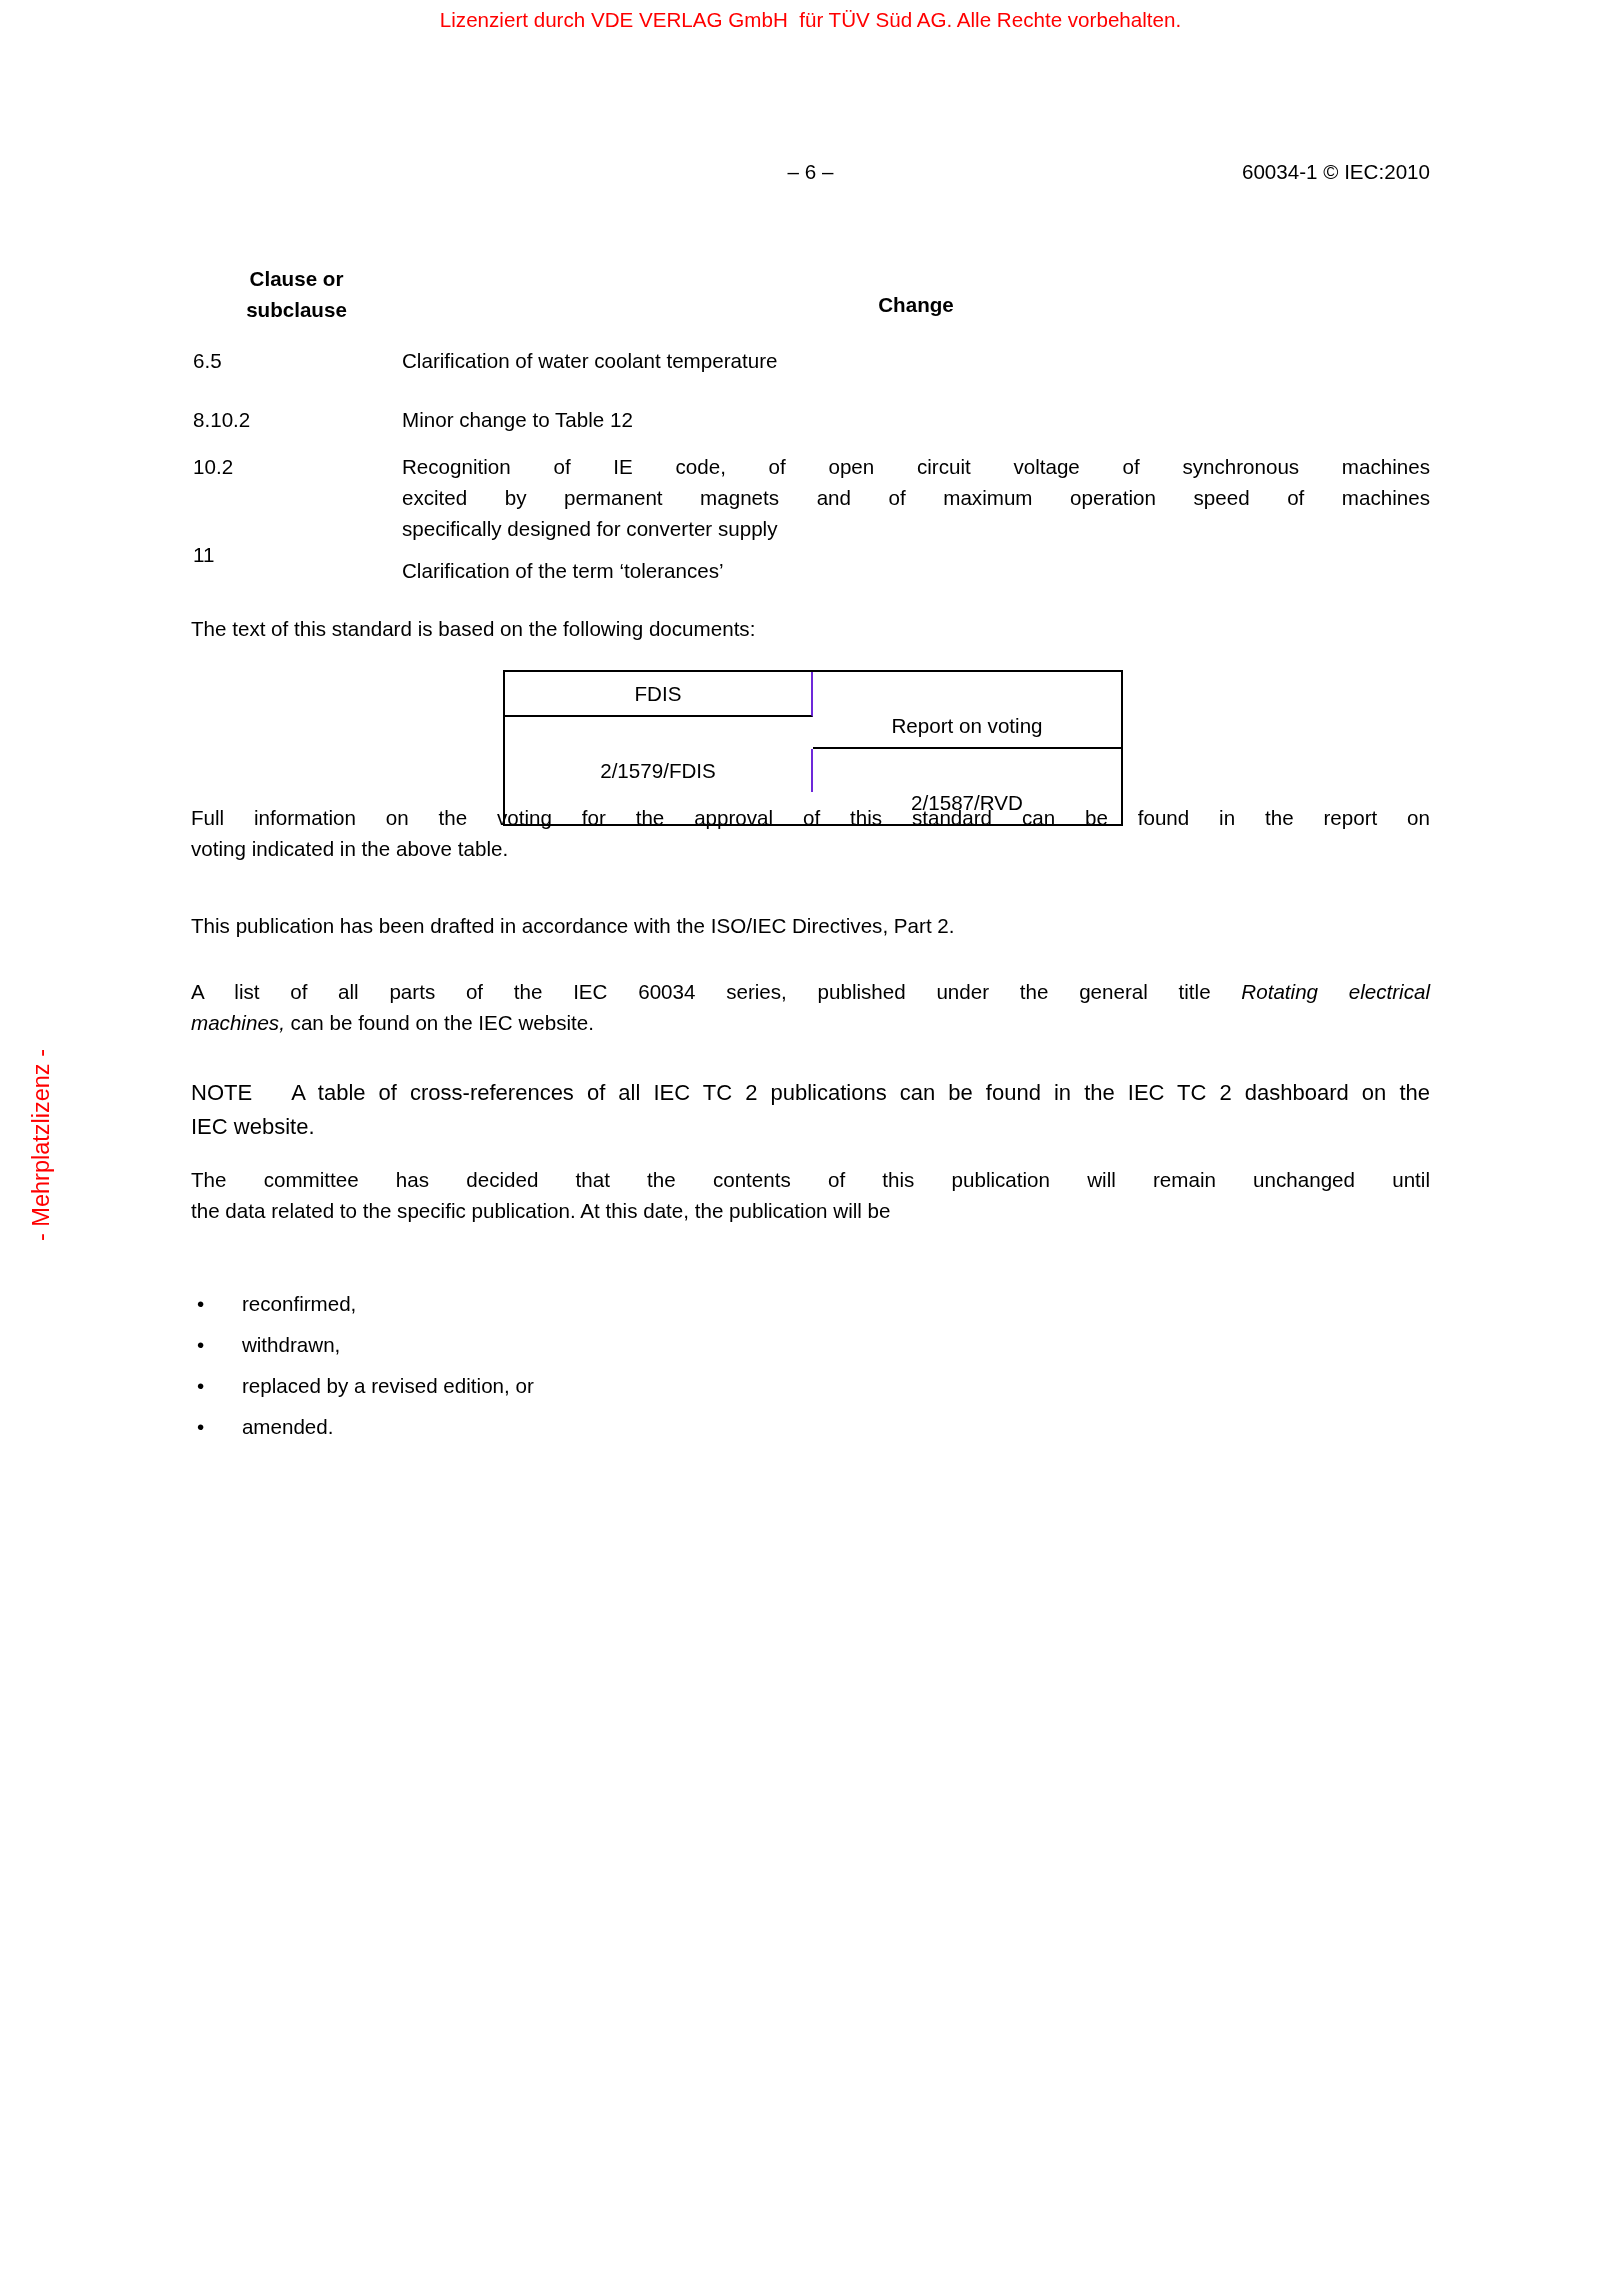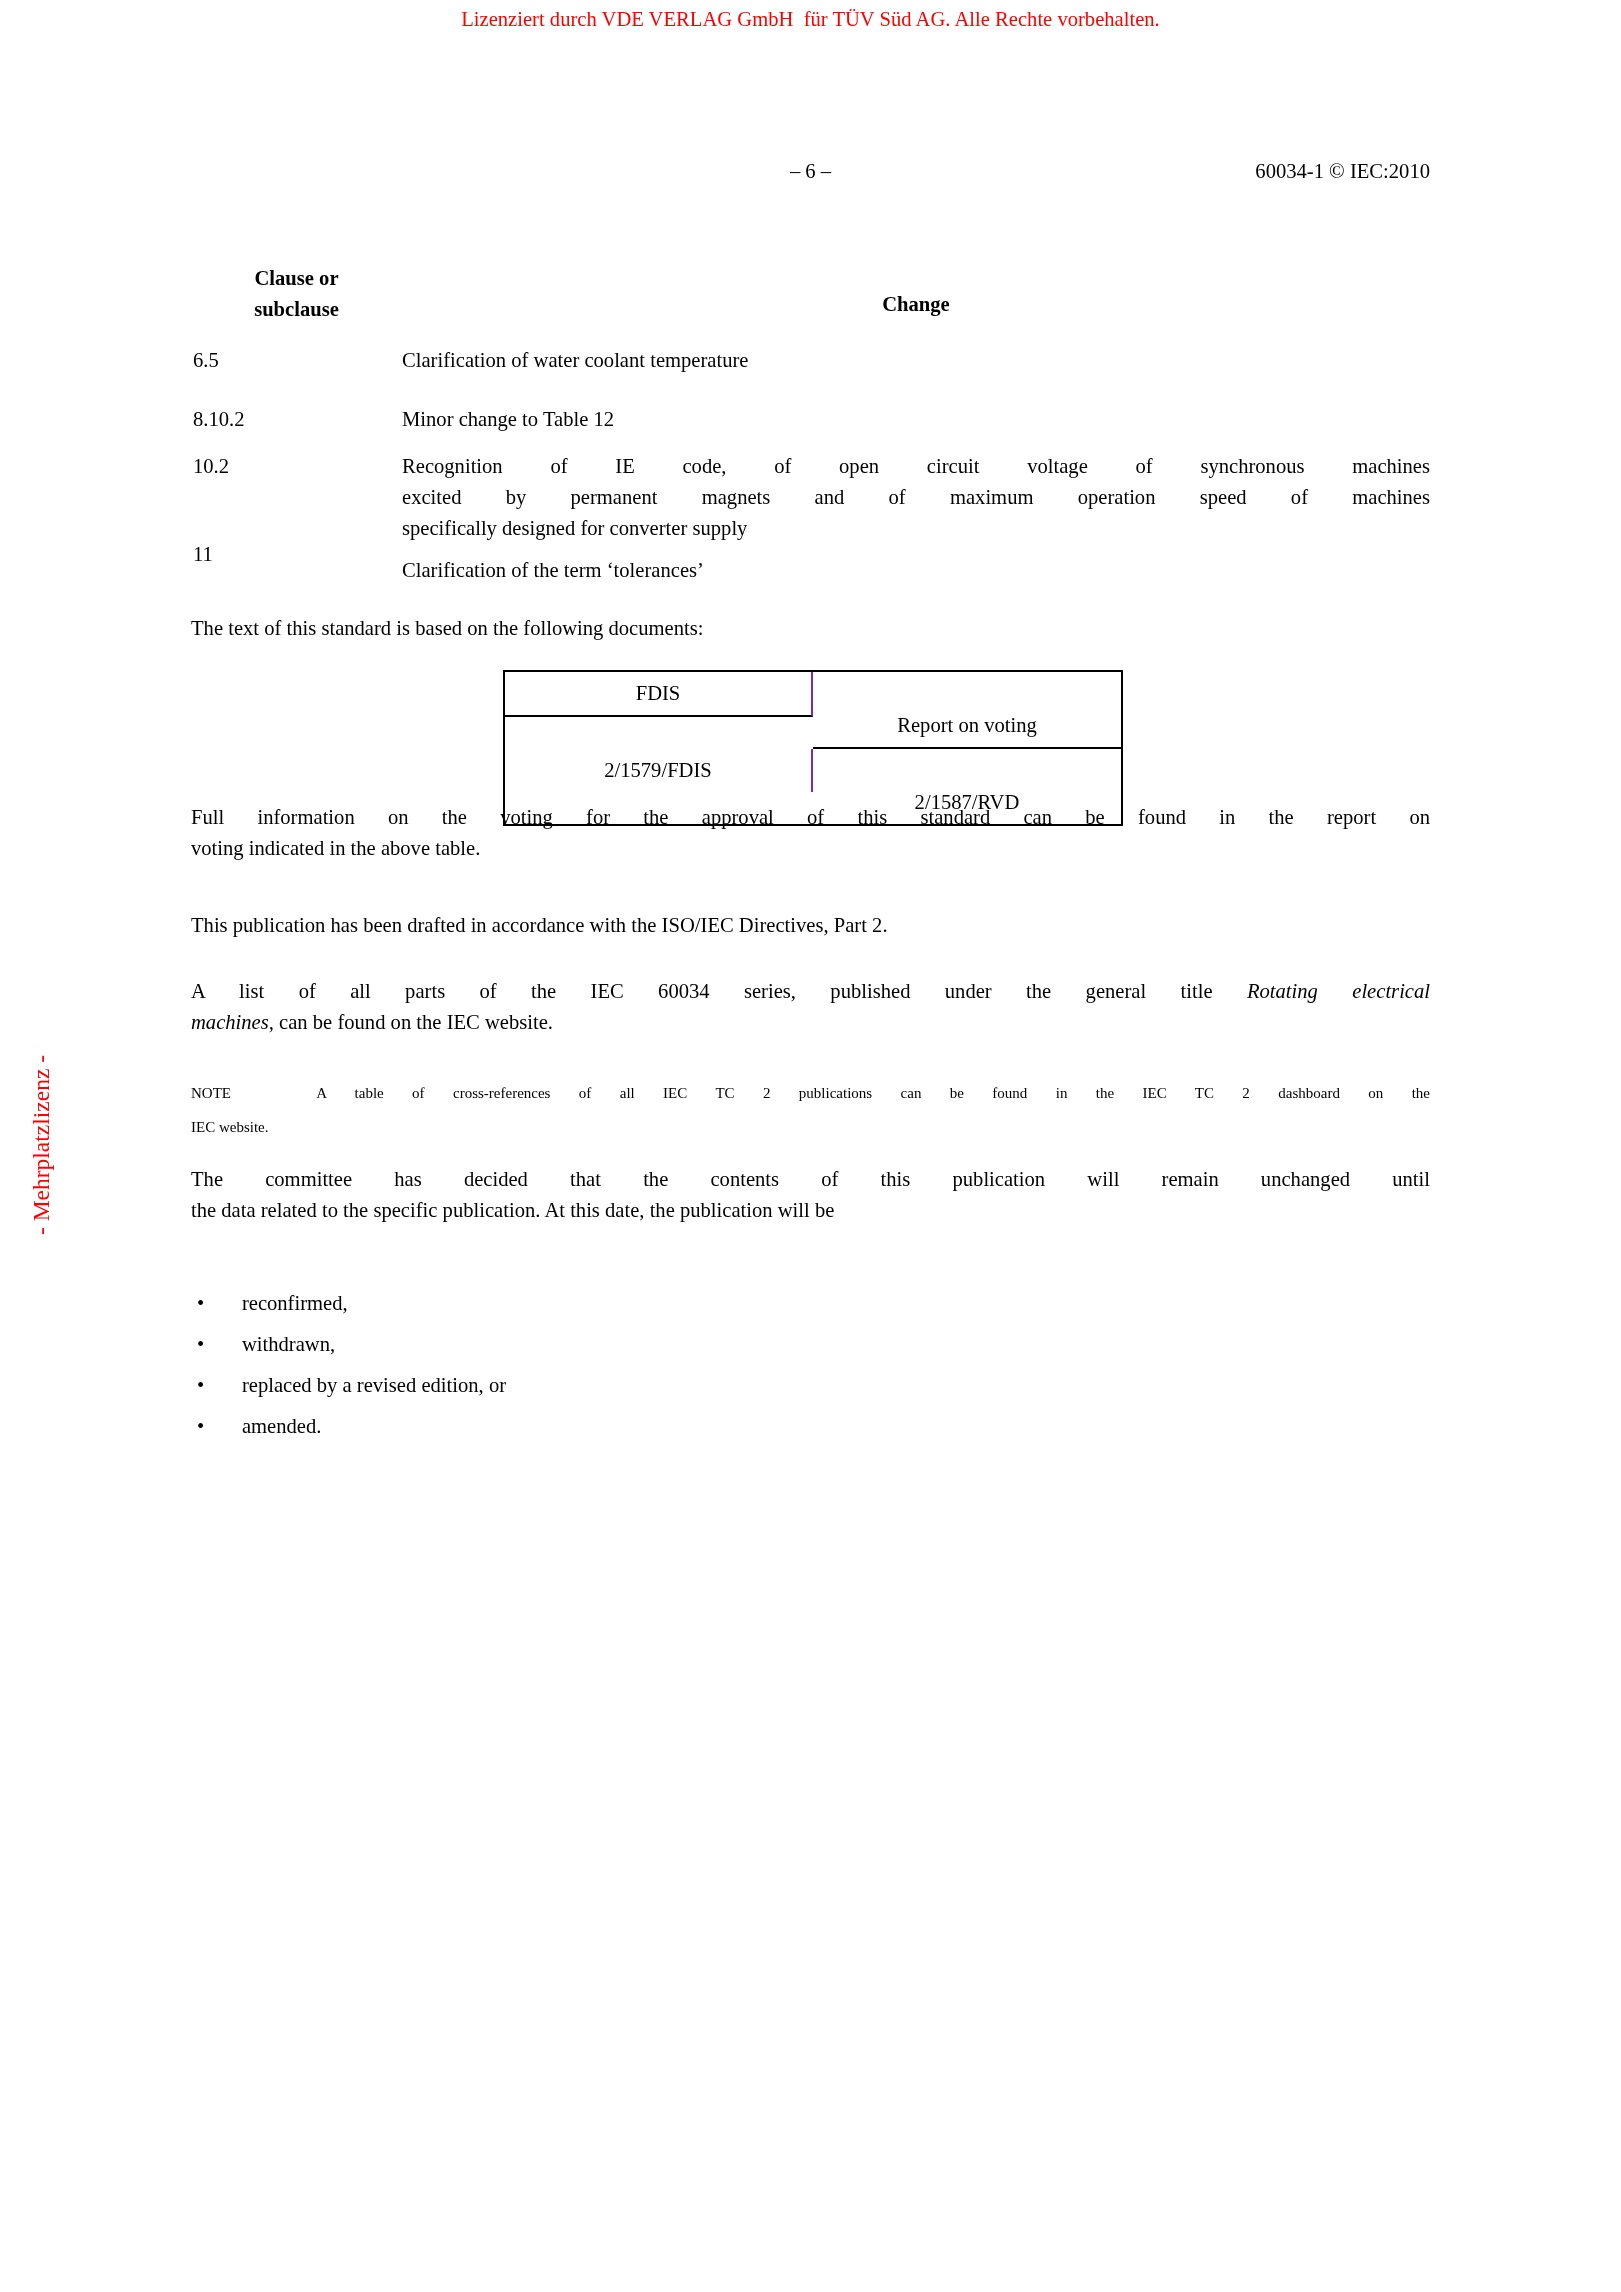--- a/index.html
+++ b/index.html
@@ -1,21 +1,21 @@
 <!DOCTYPE html>
 <html><head>
 <meta charset="utf-8">
 <style>
   html, body { margin: 0; padding: 0; background: #ffffff; }
   .page {
     position: relative;
     width: 1621px;
     height: 2293px;
     background: #ffffff;
-    font-family: Liberation Serif, serif;
+    font-family: Liberation Sans, sans-serif;
     color: #000000;
     overflow: hidden;
   }
   .banner {
     position: absolute;
     top: 7.8px; left: 0; width: 100%;
     text-align: center;
     color: #ff0000;
     font-size: 20.6px;
   }
@@ -33,21 +33,21 @@
     font-size: 20.6px;
   }
   .page-header .pageno {
     position: absolute; left: 50%; transform: translateX(-50%);
   }
   .page-header .docref {
     position: absolute; right: 0;
   }
   .abs { position: absolute; }
   .body-text { font-size: 20.6px; line-height: 31px; }
-  .note-text { font-size: 15px; line-height: 34px; }
+  .note-text { font-size: 22px; line-height: 34px; }
   .bold { font-weight: bold; }
   .ital { font-style: italic; }
   .jline { text-align: justify; text-align-last: justify; }
   .center { text-align: center; }
   .clause-col { left: 193px; width: 196px; }
   .change-col { left: 402px; width: 1028px; }
   .content-col { left: 191px; width: 1239px; }
   .voting-table {
     position: absolute;
     left: 503px; top: 670px;

